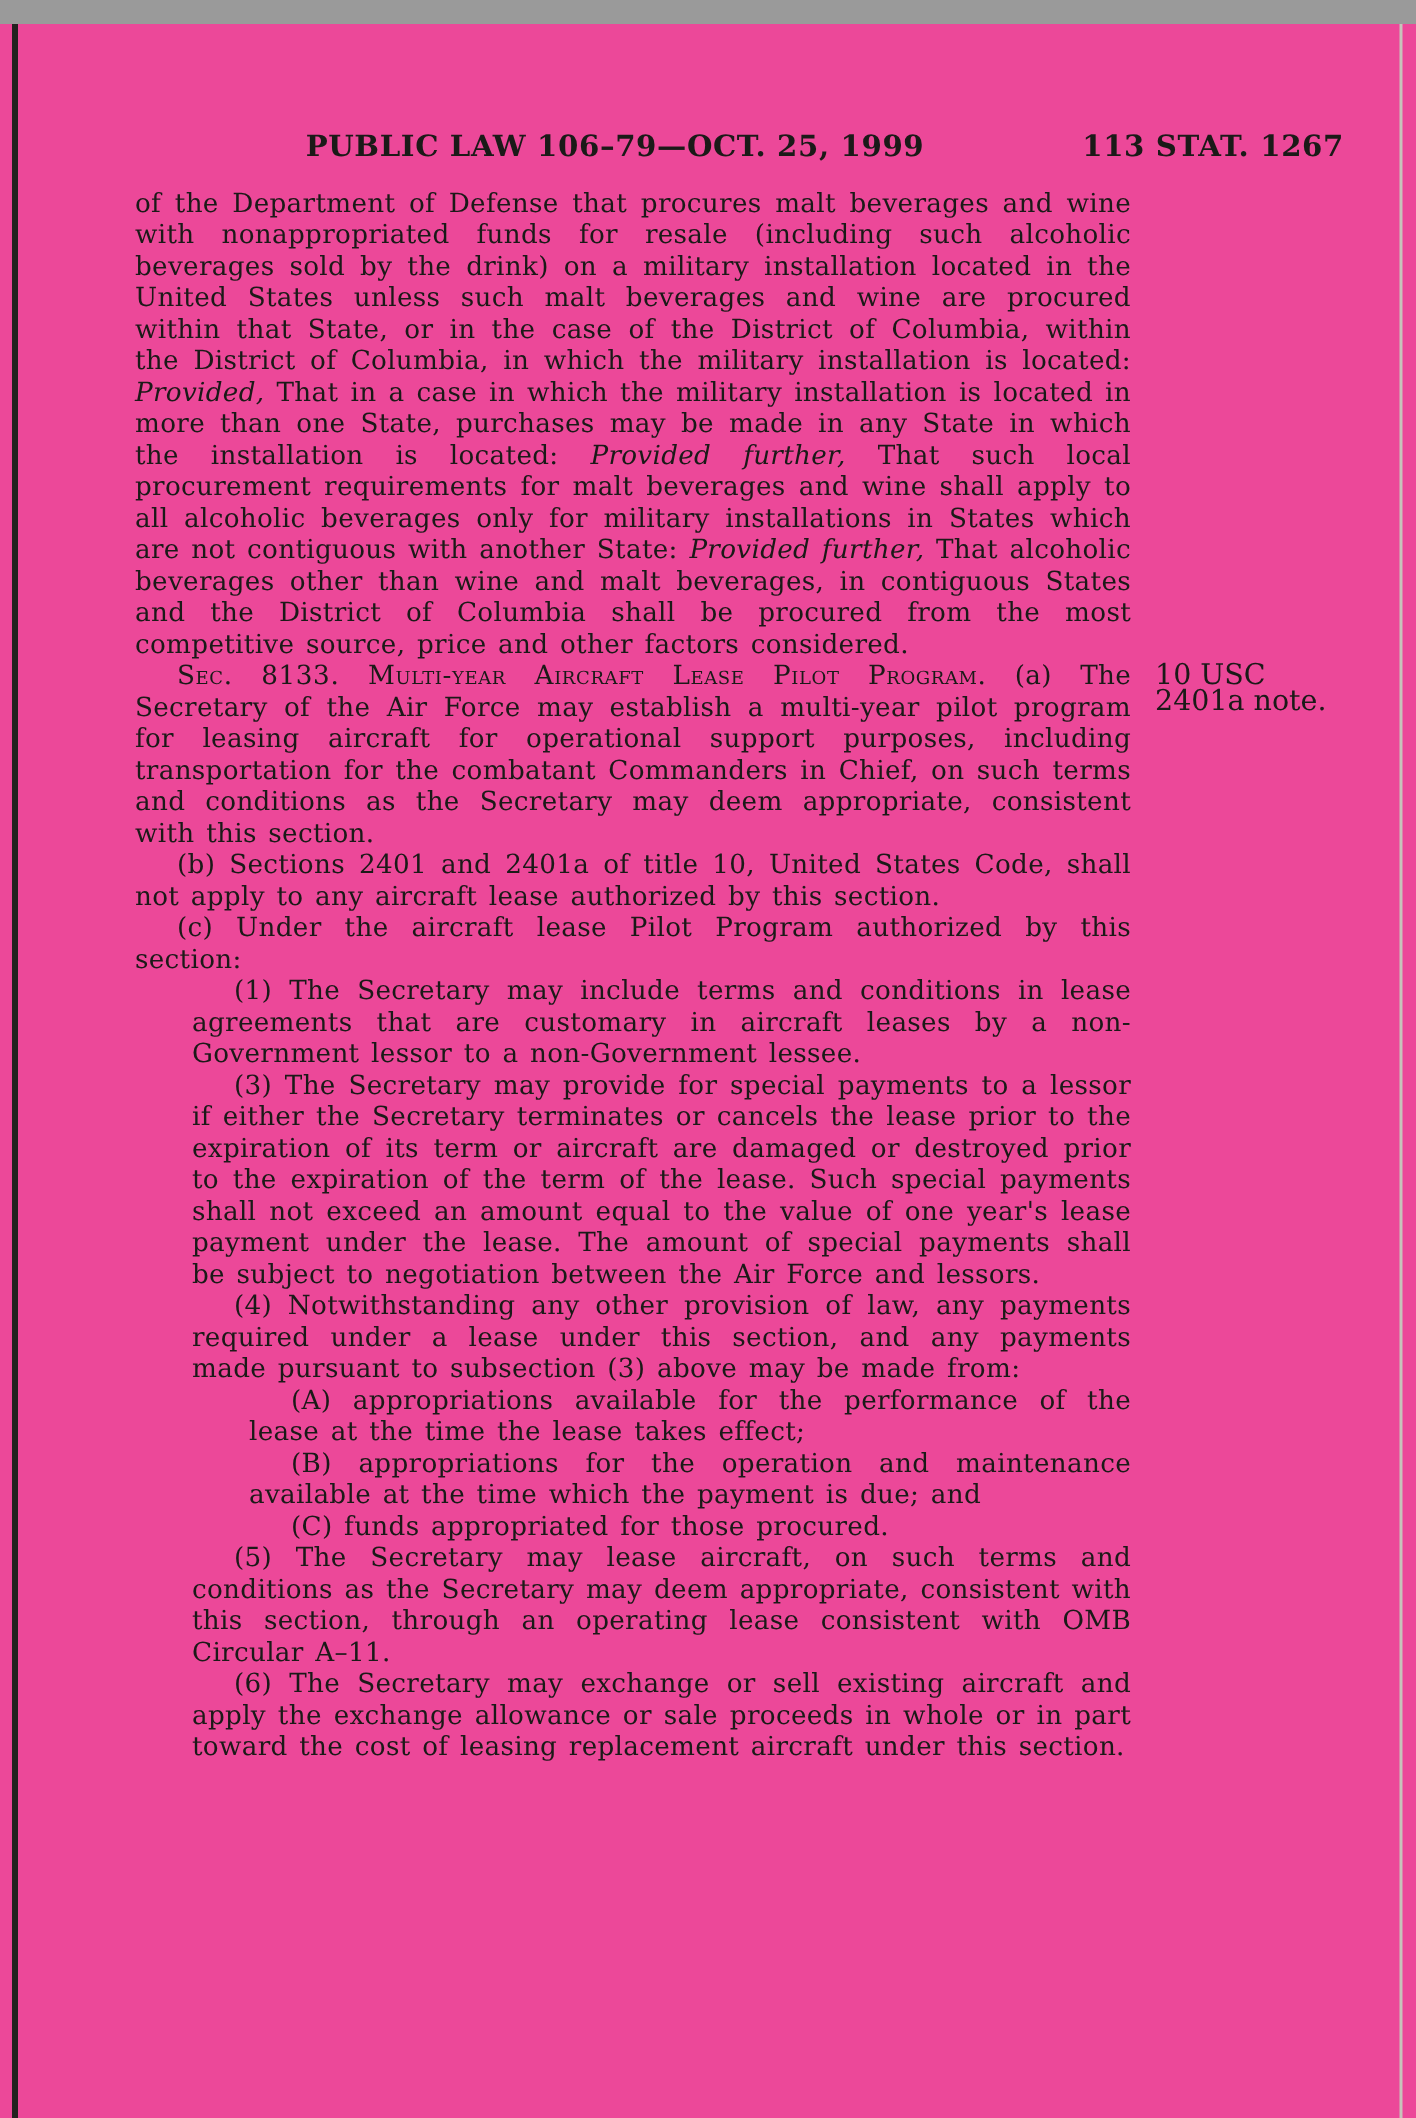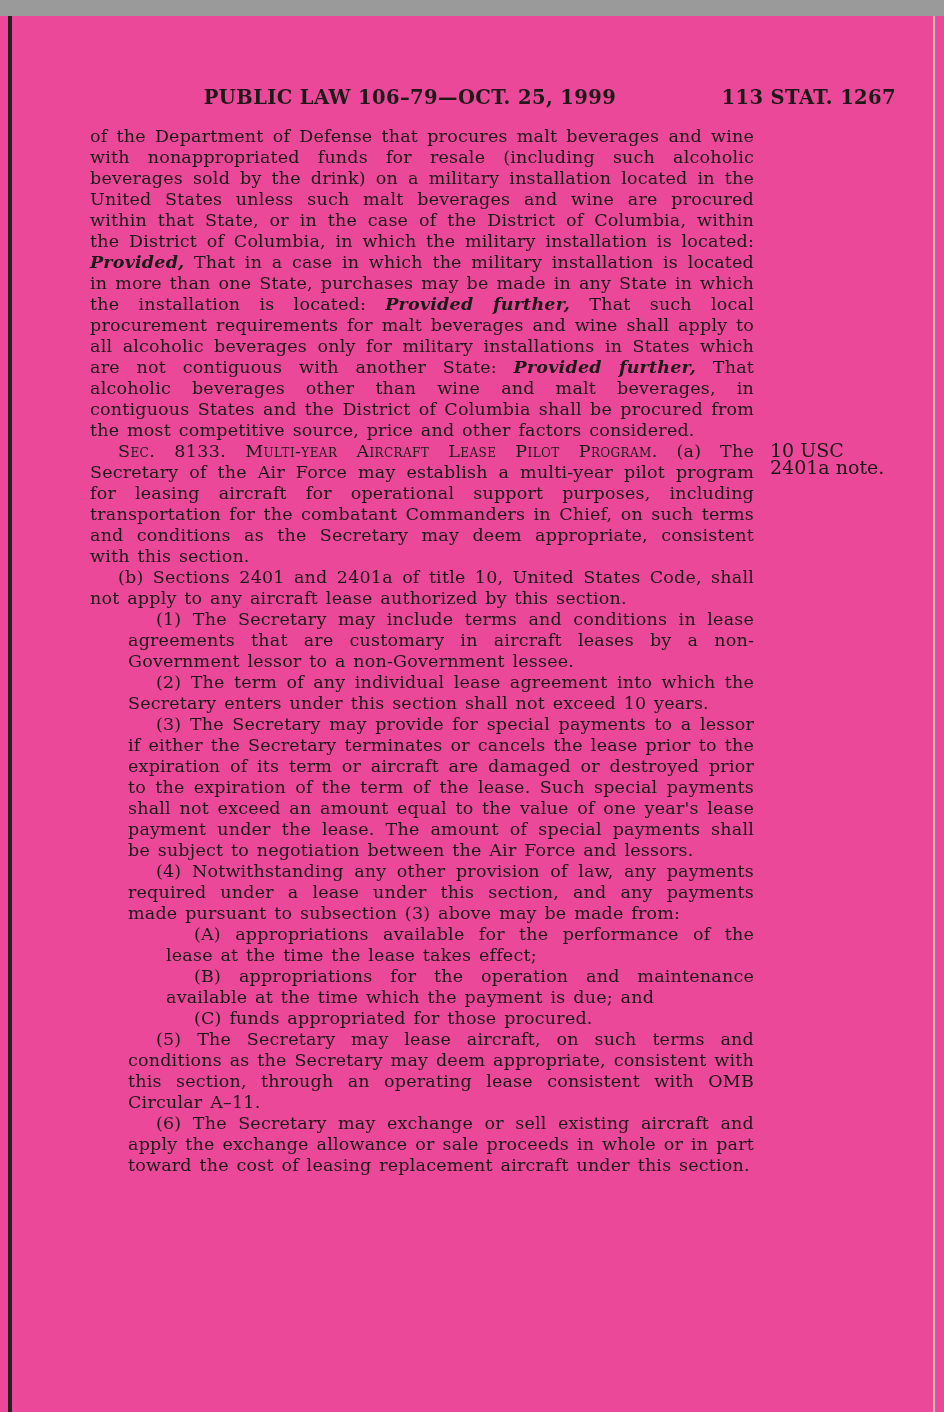--- a/index.html
+++ b/index.html
@@ -66,21 +66,21 @@
     text-align: justify;
   }
   p.para {
     margin: 0;
     padding: 0;
     position: relative;
   }
   p.para.indent { text-indent: 28px; }
   p.para.level1 { margin-left: 38px; }
   p.para.level2 { margin-left: 76px; }
-  .seg-italic { font-style: italic; font-weight: bold; }
+  .seg-italic { font-style: italic; }
   .seg-smallcaps { font-variant: small-caps; letter-spacing: 0.4px; }
   .margin-note {
     position: absolute;
     left: 100%;
     top: 1px;
     margin-left: 16px;
     width: 120px;
     font-size: 19px;
     line-height: 16.5px;
     letter-spacing: 0;
@@ -100,22 +100,22 @@
 
   <div class="running-header">
     <span class="law-title">PUBLIC LAW 106–79—OCT. 25, 1999</span>
     <span class="stat">113 STAT. 1267</span>
   </div>
 
   <div class="body-text">
       <p class="para level0"><span>of the Department of Defense that procures malt beverages and wine with nonappropriated funds for resale (including such alcoholic beverages sold by the drink) on a military installation located in the United States unless such malt beverages and wine are procured within that State, or in the case of the District of Columbia, within the District of Columbia, in which the military installation is located: </span><span class="seg-italic">Provided,</span><span> That in a case in which the military installation is located in more than one State, purchases may be made in any State in which the installation is located: </span><span class="seg-italic">Provided further,</span><span> That such local procurement requirements for malt beverages and wine shall apply to all alcoholic beverages only for military installations in States which are not contiguous with another State: </span><span class="seg-italic">Provided further,</span><span> That alcoholic beverages other than wine and malt beverages, in contiguous States and the District of Columbia shall be procured from the most competitive source, price and other factors considered.</span></p>
       <p class="para level0 indent"><span class="seg-smallcaps">Sec. 8133. Multi-year Aircraft Lease Pilot Program.</span><span> (a) The Secretary of the Air Force may establish a multi-year pilot program for leasing aircraft for operational support purposes, including transportation for the combatant Commanders in Chief, on such terms and conditions as the Secretary may deem appropriate, consistent with this section.</span><span class="margin-note">10 USC 2401a note.</span></p>
       <p class="para level0 indent"><span>(b) Sections 2401 and 2401a of title 10, United States Code, shall not apply to any aircraft lease authorized by this section.</span></p>
+      <p class="para level0 indent"><span>(c) Under the aircraft lease Pilot Program authorized by this section:</span></p>
       <p class="para level1 indent"><span>(1) The Secretary may include terms and conditions in lease agreements that are customary in aircraft leases by a non-Government lessor to a non-Government lessee.</span></p>
-      <p class="para level1 indent"><span>(2) The term of any individual lease agreement into which the Secretary enters under this section shall not exceed 10 years.</span></p>
       <p class="para level1 indent"><span>(3) The Secretary may provide for special payments to a lessor if either the Secretary terminates or cancels the lease prior to the expiration of its term or aircraft are damaged or destroyed prior to the expiration of the term of the lease. Such special payments shall not exceed an amount equal to the value of one year's lease payment under the lease. The amount of special payments shall be subject to negotiation between the Air Force and lessors.</span></p>
       <p class="para level1 indent"><span>(4) Notwithstanding any other provision of law, any payments required under a lease under this section, and any payments made pursuant to subsection (3) above may be made from:</span></p>
       <p class="para level2 indent"><span>(A) appropriations available for the performance of the lease at the time the lease takes effect;</span></p>
       <p class="para level2 indent"><span>(B) appropriations for the operation and maintenance available at the time which the payment is due; and</span></p>
       <p class="para level2 indent"><span>(C) funds appropriated for those procured.</span></p>
       <p class="para level1 indent"><span>(5) The Secretary may lease aircraft, on such terms and conditions as the Secretary may deem appropriate, consistent with this section, through an operating lease consistent with OMB Circular A–11.</span></p>
       <p class="para level1 indent"><span>(6) The Secretary may exchange or sell existing aircraft and apply the exchange allowance or sale proceeds in whole or in part toward the cost of leasing replacement aircraft under this section.</span></p>
     </div>
 </div>
 

